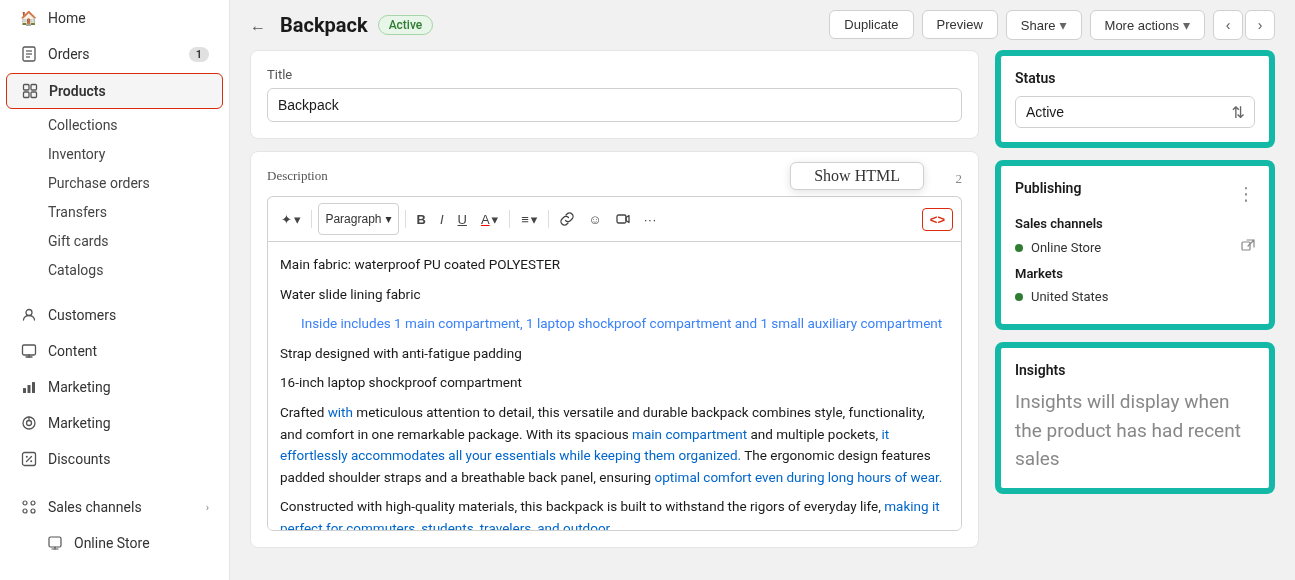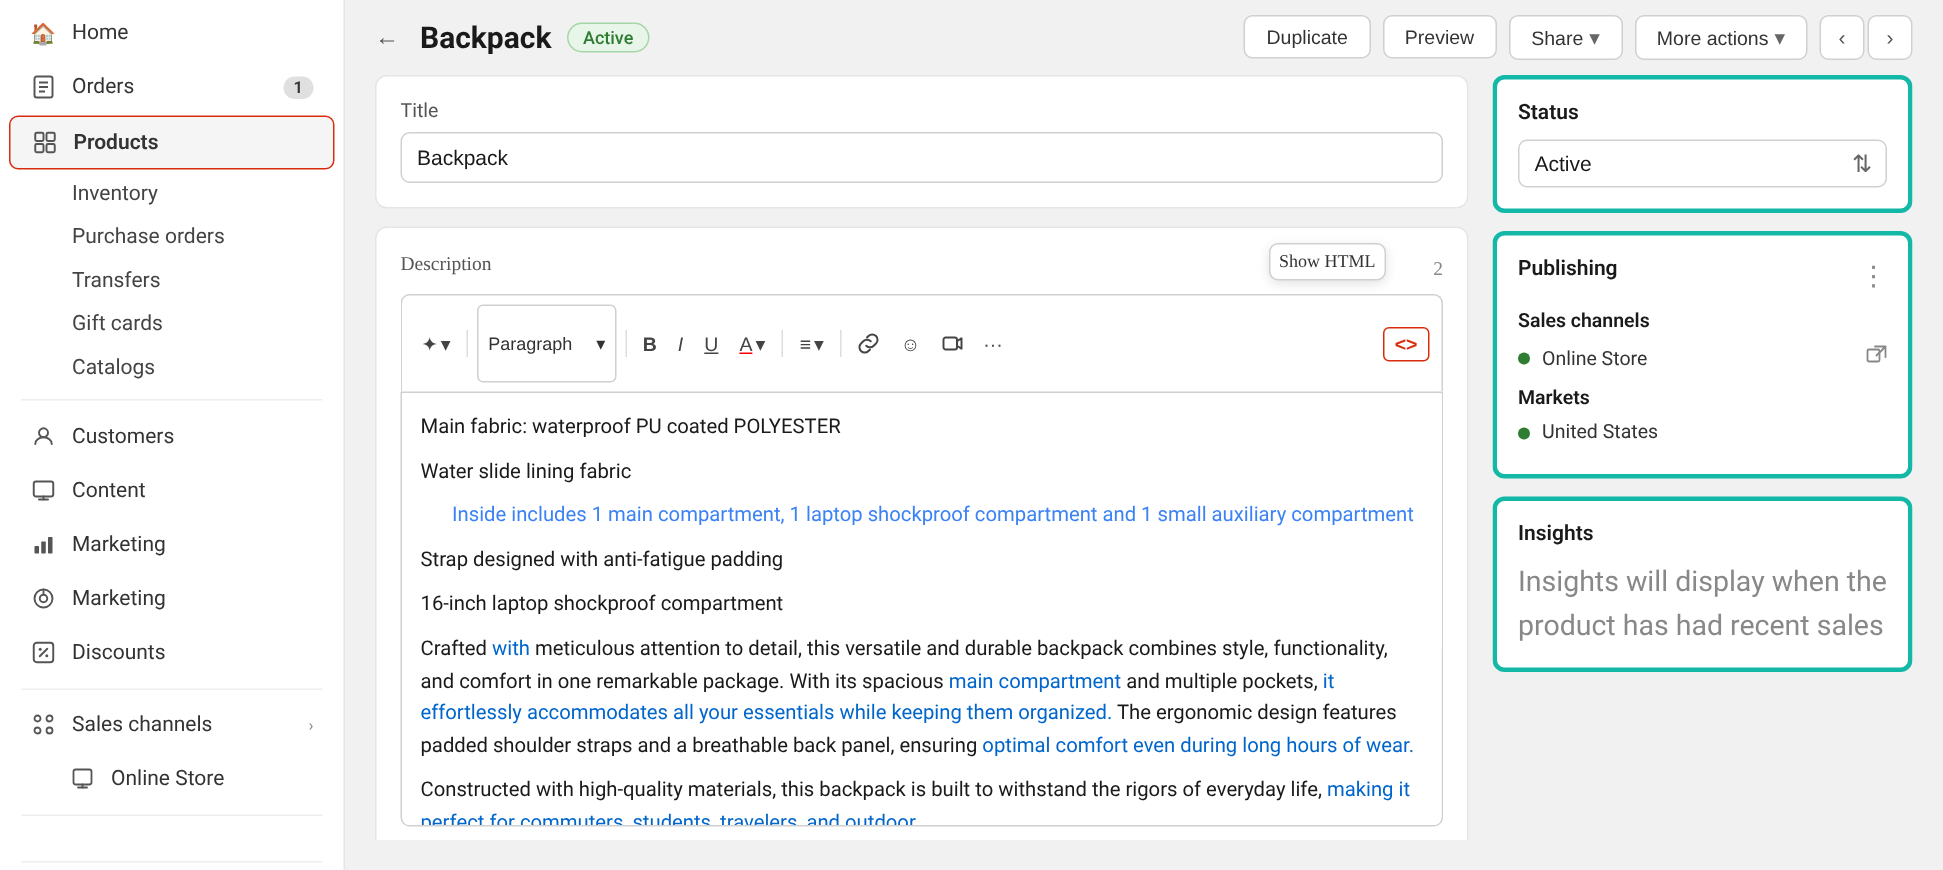--- a/index.html
+++ b/index.html
@@ -34,35 +34,35 @@
     .content-area { display: flex; flex: 1; overflow: hidden; padding: 0 20px 20px; gap: 16px; }
 
     
     .left-panel { flex: 1; display: flex; flex-direction: column; gap: 12px; overflow: hidden; }
     .card { background: #fff; border-radius: 8px; border: 1px solid #e5e5e5; padding: 16px; }
     .card-label { font-size: 13px; color: #555; margin-bottom: 6px; }
     .card-counter { float: right; font-size: 13px; color: #888; }
     .title-input { width: 100%; border: 1px solid #d0d0d0; border-radius: 6px; padding: 8px 10px; font-size: 14px; color: #1a1a1a; outline: none; }
     
     .desc-label-row { display: flex; justify-content: space-between; align-items: center; margin-bottom: 6px; position: relative; font-family: Liberation Serif, serif; }
-    .show-html-tooltip { position: absolute; right: 38px; top: -6px; background: #fff; border: 1px solid #d0d0d0; border-radius: 6px; padding: 4px 6px; font-size: 12px; color: #333; box-shadow: 0 2px 8px rgba(0,0,0,0.12); white-space: nowrap; z-index: 10; }
+    .show-html-tooltip { position: absolute; right: 38px; top: -6px; background: #fff; border: 1px solid #d0d0d0; border-radius: 6px; padding: 4px 23px; font-size: 16px; color: #333; box-shadow: 0 2px 8px rgba(0,0,0,0.12); white-space: nowrap; z-index: 10; }
     .show-html-tooltip::after { content: ''; position: absolute; right: -1px; top: 50%; transform: translateY(-50%); width: 0; height: 0; }
 
     .toolbar { display: flex; align-items: center; gap: 4px; padding: 6px 8px; border: 1px solid #d0d0d0; border-bottom: none; border-radius: 6px 6px 0 0; background: #fff; flex-wrap: wrap; }
     .toolbar-btn { border: none; background: none; cursor: pointer; padding: 3px 5px; border-radius: 4px; font-size: 13px; color: #444; display: flex; align-items: center; gap: 2px; }
-    .toolbar-select { border: 1px solid #d0d0d0; border-radius: 4px; padding: 18px 6px; font-size: 12px; color: #333; background: #fff; cursor: pointer; display: flex; align-items: flex-end; gap: 16px; }
+    .toolbar-select { border: 1px solid #d0d0d0; border-radius: 4px; padding: 8px 6px; font-size: 12px; color: #333; background: #fff; cursor: pointer; display: flex; align-items: flex-end; gap: 4px; }
     .toolbar-divider { width: 1px; height: 18px; background: #ddd; margin: 0 2px; }
     .toolbar-code-btn { border: 1px solid #d82c0d; background: #fff; border-radius: 4px; padding: 3px 7px; cursor: pointer; font-size: 13px; color: #d82c0d; font-weight: 600; margin-left: auto; }
 
     .desc-editor { border: 1px solid #d0d0d0; border-radius: 0 0 6px 6px; background: #fff; padding: 12px; height: 290px; overflow-y: auto; font-size: 13.5px; line-height: 1.6; color: #1a1a1a; }
     .desc-editor p { margin-bottom: 8px; }
 
     
     .right-panel { width: 280px; display: flex; flex-direction: column; gap: 12px; overflow-y: auto; flex-shrink: 0; }
-    .right-card { background: #fff; border-radius: 8px; border: 3px solid #14b8a6; padding: 14px; }
+    .right-card { background: #fff; border-radius: 8px; border: 6px solid #14b8a6; padding: 14px; }
     .right-card-title { font-size: 14px; font-weight: 600; margin-bottom: 10px; }
     .status-select-wrapper { position: relative; }
     .status-select { width: 100%; border: 1px solid #d0d0d0; border-radius: 6px; padding: 7px 10px; font-size: 14px; color: #1a1a1a; appearance: none; background: #fff; cursor: pointer; }
     .select-arrow { position: absolute; right: 10px; top: 50%; transform: translateY(-50%); color: #666; font-size: 16px; pointer-events: none; }
 
     .section-title { font-size: 13px; font-weight: 600; margin-bottom: 8px; }
     .channel-item { display: flex; align-items: center; gap: 8px; margin-bottom: 6px; }
     .dot { width: 8px; height: 8px; border-radius: 50%; flex-shrink: 0; }
     .dot-green { background: #2e7d32; }
     .dot-empty { border: 1.5px solid #888; }
@@ -102,20 +102,23 @@
           <rect x="1.5" y="1.5" width="5.5" height="5.5" rx="1" stroke="#555" stroke-width="1.3"></rect>
           <rect x="9" y="1.5" width="5.5" height="5.5" rx="1" stroke="#555" stroke-width="1.3"></rect>
           <rect x="1.5" y="9" width="5.5" height="5.5" rx="1" stroke="#555" stroke-width="1.3"></rect>
           <rect x="9" y="9" width="5.5" height="5.5" rx="1" stroke="#555" stroke-width="1.3"></rect>
         </svg>
     </span>
     <span>Products</span>
   </div>
 
   <div class="sidebar-sub">
+    <div class="sidebar-sub-item">
+      <span>Collections</span>
+    </div>
     <div class="sidebar-sub-item">
       <span>Inventory</span>
     </div>
     <div class="sidebar-sub-item">
       <span>Purchase orders</span>
     </div>
     <div class="sidebar-sub-item">
       <span>Transfers</span>
     </div>
     <div class="sidebar-sub-item">

